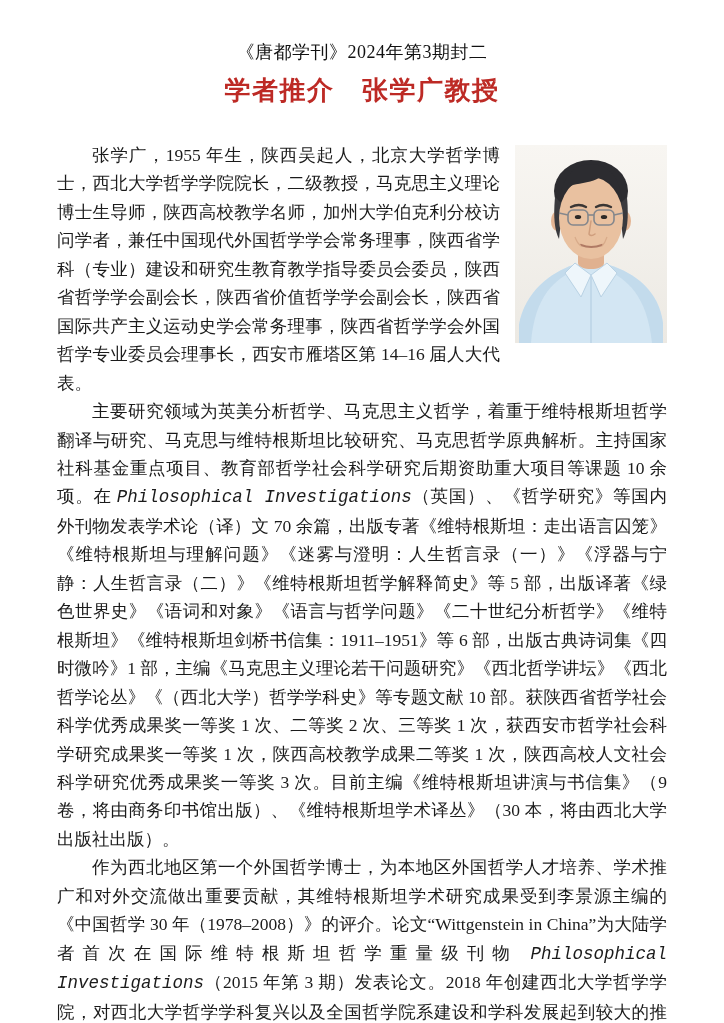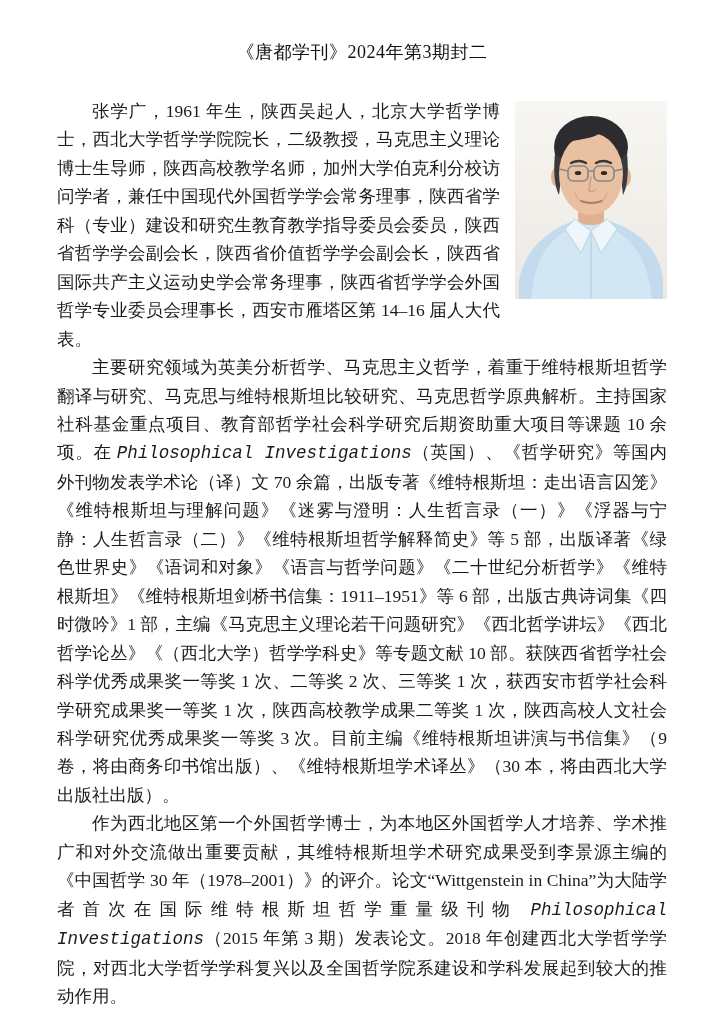--- a/index.html
+++ b/index.html
@@ -47,20 +47,21 @@
   .photo svg{display:block;width:100%;height:100%;}
   .lat{font-style:italic;font-family:Liberation Mono, monospace;}
 </style>
 </head>
 <body>
 
 <div class="page">
 
   <div class="journal-line">《唐都学刊》2024年第3期封二</div>
 
+  <h1 class="page-title">学者推介　张学广教授</h1>
 
   <div class="body-text">
 
     <p>
       <span class="photo">
         <svg viewBox="0 0 152 198" xmlns="http://www.w3.org/2000/svg">
           <defs>
             <linearGradient id="bgGrad" x1="0" y1="0" x2="0" y2="1">
               <stop offset="0" stop-color="#f8f6f2"></stop>
               <stop offset="1" stop-color="#ecE9e3"></stop>
@@ -102,25 +103,25 @@
           <ellipse cx="63" cy="72" rx="3.2" ry="2.1" fill="#2e2a28"></ellipse>
           <ellipse cx="89" cy="72" rx="3.2" ry="2.1" fill="#2e2a28"></ellipse>
 
           <path d="M76,76 L74,89 Q76,92 80,89" stroke="#cf9e7d" stroke-width="1.5" fill="none" stroke-linecap="round"></path>
 
           <path d="M66,100 Q76,104 87,100" stroke="#b07a64" stroke-width="2.2" fill="none" stroke-linecap="round"></path>
           <path d="M60,92 Q62,98 66,101" stroke="#d8ab8a" stroke-width="1.2" fill="none"></path>
           <path d="M92,92 Q90,98 87,101" stroke="#d8ab8a" stroke-width="1.2" fill="none"></path>
         </svg>
       </span>
-      <span>张学广，1961 年生，陕西吴起人，北京大学哲学博士，西北大学哲学学院院长，二级教授，马克思主义理论博士生导师，陕西高校教学名师，加州大学伯克利分校访问学者，兼任中国现代外国哲学学会常务理事，陕西省学科（专业）建设和研究生教育教学指导委员会委员，陕西省哲学学会副会长，陕西省价值哲学学会副会长，陕西省国际共产主义运动史学会常务理事，陕西省哲学学会外国哲学专业委员会理事长，西安市雁塔区第 14–16 届人大代表。</span>
+      <span>张学广，1955 年生，陕西吴起人，北京大学哲学博士，西北大学哲学学院院长，二级教授，马克思主义理论博士生导师，陕西高校教学名师，加州大学伯克利分校访问学者，兼任中国现代外国哲学学会常务理事，陕西省学科（专业）建设和研究生教育教学指导委员会委员，陕西省哲学学会副会长，陕西省价值哲学学会副会长，陕西省国际共产主义运动史学会常务理事，陕西省哲学学会外国哲学专业委员会理事长，西安市雁塔区第 14–16 届人大代表。</span>
     </p>
 
     <p>
       <span>主要研究领域为英美分析哲学、马克思主义哲学，着重于维特根斯坦哲学翻译与研究、马克思与维特根斯坦比较研究、马克思哲学原典解析。主持国家社科基金重点项目、教育部哲学社会科学研究后期资助重大项目等课题 10 余项。在 </span><span class="lat">Philosophical Investigations</span><span>（英国）、《哲学研究》等国内外刊物发表学术论（译）文 70 余篇，出版专著《维特根斯坦：走出语言囚笼》《维特根斯坦与理解问题》《迷雾与澄明：人生哲言录（一）》《浮器与宁静：人生哲言录（二）》《维特根斯坦哲学解释简史》等 5 部，出版译著《绿色世界史》《语词和对象》《语言与哲学问题》《二十世纪分析哲学》《维特根斯坦》《维特根斯坦剑桥书信集：1911–1951》等 6 部，出版古典诗词集《四时微吟》1 部，主编《马克思主义理论若干问题研究》《西北哲学讲坛》《西北哲学论丛》《（西北大学）哲学学科史》等专题文献 10 部。获陕西省哲学社会科学优秀成果奖一等奖 1 次、二等奖 2 次、三等奖 1 次，获西安市哲学社会科学研究成果奖一等奖 1 次，陕西高校教学成果二等奖 1 次，陕西高校人文社会科学研究优秀成果奖一等奖 3 次。目前主编《维特根斯坦讲演与书信集》（9 卷，将由商务印书馆出版）、《维特根斯坦学术译丛》（30 本，将由西北大学出版社出版）。</span>
     </p>
 
     <p>
-      <span>作为西北地区第一个外国哲学博士，为本地区外国哲学人才培养、学术推广和对外交流做出重要贡献，其维特根斯坦学术研究成果受到李景源主编的《中国哲学 30 年（1978–2001）》的评介。论文“Wittgenstein in China”为大陆学者首次在国际维特根斯坦哲学重量级刊物 </span><span class="lat">Philosophical Investigations</span><span>（2015 年第 3 期）发表论文。2018 年创建西北大学哲学学院，对西北大学哲学学科复兴以及全国哲学院系建设和学科发展起到较大的推动作用。</span>
+      <span>作为西北地区第一个外国哲学博士，为本地区外国哲学人才培养、学术推广和对外交流做出重要贡献，其维特根斯坦学术研究成果受到李景源主编的《中国哲学 30 年（1978–2008）》的评介。论文“Wittgenstein in China”为大陆学者首次在国际维特根斯坦哲学重量级刊物 </span><span class="lat">Philosophical Investigations</span><span>（2015 年第 3 期）发表论文。2018 年创建西北大学哲学学院，对西北大学哲学学科复兴以及全国哲学院系建设和学科发展起到较大的推动作用。</span>
     </p>
 
   </div>
 </div>
 
 </body></html>

